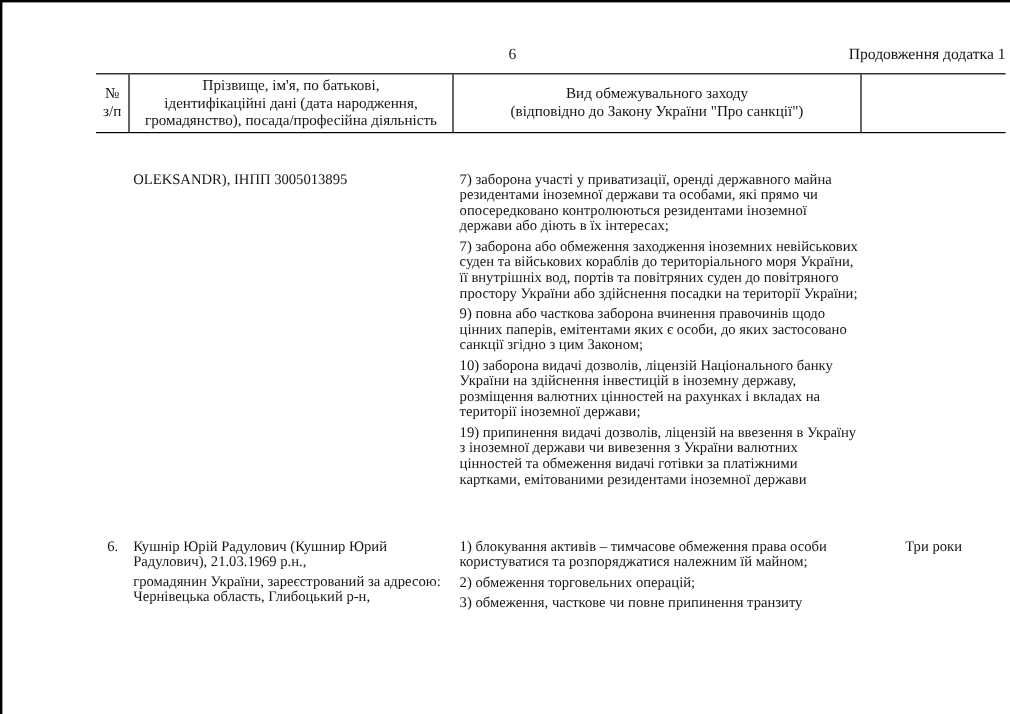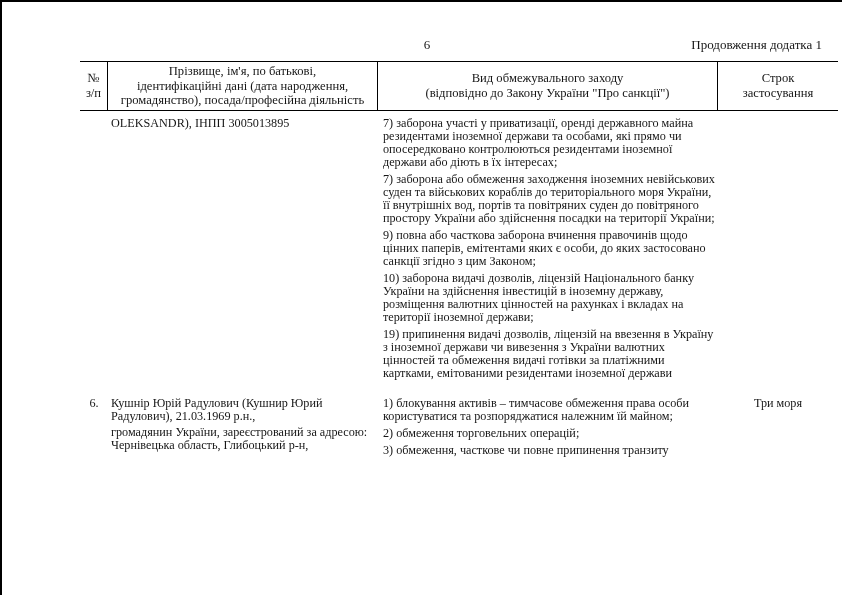--- a/index.html
+++ b/index.html
@@ -27,21 +27,21 @@
   }
   
   .running-head {
     position: absolute; top: 37px; left: 80px; width: 758px; height: 16px;
     font-size: 13px; line-height: 16px;
   }
   .page-number {
     position: absolute; left: 340px; top: 0; width: 14px; text-align: center;
   }
   .continuation {
-    position: absolute; right: 16px; top: 0; text-align: right;
+    position: absolute; right: 0; top: 0; text-align: right;
   }
   
   .sanctions-table {
     position: absolute; top: 61px; left: 80px; width: 758px;
   }
   .thead {
     display: flex;
     border-top: 1.4px solid #000;
     border-bottom: 1.4px solid #000;
     min-height: 46px;
@@ -62,20 +62,21 @@
   .thead .c1, .thead .c2, .thead .c3 { border-right: 1.2px solid #000; }
 
   .trow {
     display: flex;
     box-sizing: border-box;
   }
   .trow .cell {
     box-sizing: border-box;
     font-size: 12.2px;
     line-height: 13px;
+    margin-top: 26px;
   }
   .row-first { padding-top: 6px; }
   .row-next  { margin-top: 13px; }
 
   .cell-num { width: 28px; text-align: center; }
   .cell-person { width: 270px; padding-left: 3px; padding-right: 8px; }
   .cell-measure { width: 340px; padding-left: 5px; padding-right: 2px; }
   .cell-term { width: 120px; text-align: center; }
 
   .cell-person p, .cell-measure p {
@@ -100,22 +101,20 @@
   <div class="sanctions-table">
 
     <div class="thead">
       <div class="cell c1">№
 з/п</div>
       <div class="cell c2">Прізвище, ім'я, по батькові,
 ідентифікаційні дані (дата народження,
 громадянство), посада/професійна діяльність</div>
       <div class="cell c3">Вид обмежувального заходу
 (відповідно до Закону України "Про санкції")</div>
-      <div class="cell c4">Строк
-застосування</div>
     </div>
 
     <div class="trow row-first">
       <div class="cell cell-num"></div>
       <div class="cell cell-person">
         <p>OLEKSANDR), ІНПП 3005013895</p>
       </div>
       <div class="cell cell-measure">
         <p>7) заборона участі у приватизації, оренді державного майна резидентами іноземної держави та особами, які прямо чи опосередковано контролюються резидентами іноземної держави або діють в їх інтересах;</p>
         <p>7) заборона або обмеження заходження іноземних невійськових суден та військових кораблів до територіального моря України, її внутрішніх вод, портів та повітряних суден до повітряного простору України або здійснення посадки на території України;</p>
@@ -130,17 +129,17 @@
       <div class="cell cell-num">6.</div>
       <div class="cell cell-person">
         <p>Кушнір Юрій Радулович (Кушнир Юрий Радулович), 21.03.1969 р.н.,</p>
         <p>громадянин України, зареєстрований за адресою: Чернівецька область, Глибоцький р-н,</p>
       </div>
       <div class="cell cell-measure">
         <p>1) блокування активів – тимчасове обмеження права особи користуватися та розпоряджатися належним їй майном;</p>
         <p>2) обмеження торговельних операцій;</p>
         <p>3) обмеження, часткове чи повне припинення транзиту</p>
       </div>
-      <div class="cell cell-term">Три моря</div>
+      <div class="cell cell-term">Три роки</div>
     </div>
 
   </div>
 </div>
 
 </body></html>

